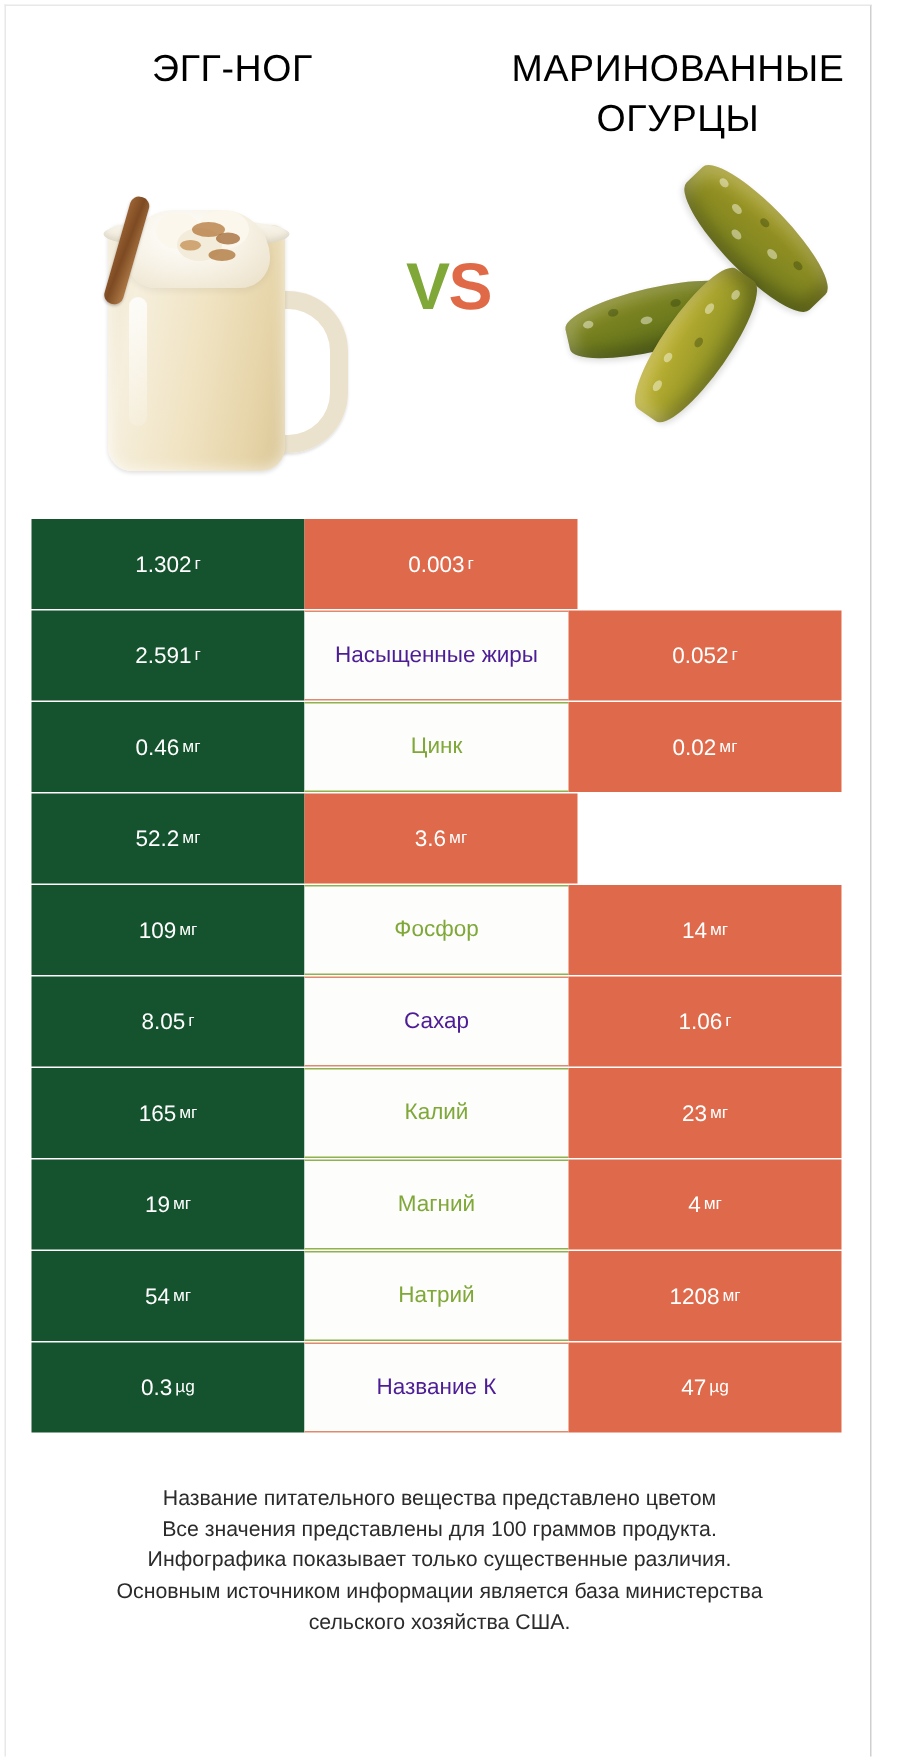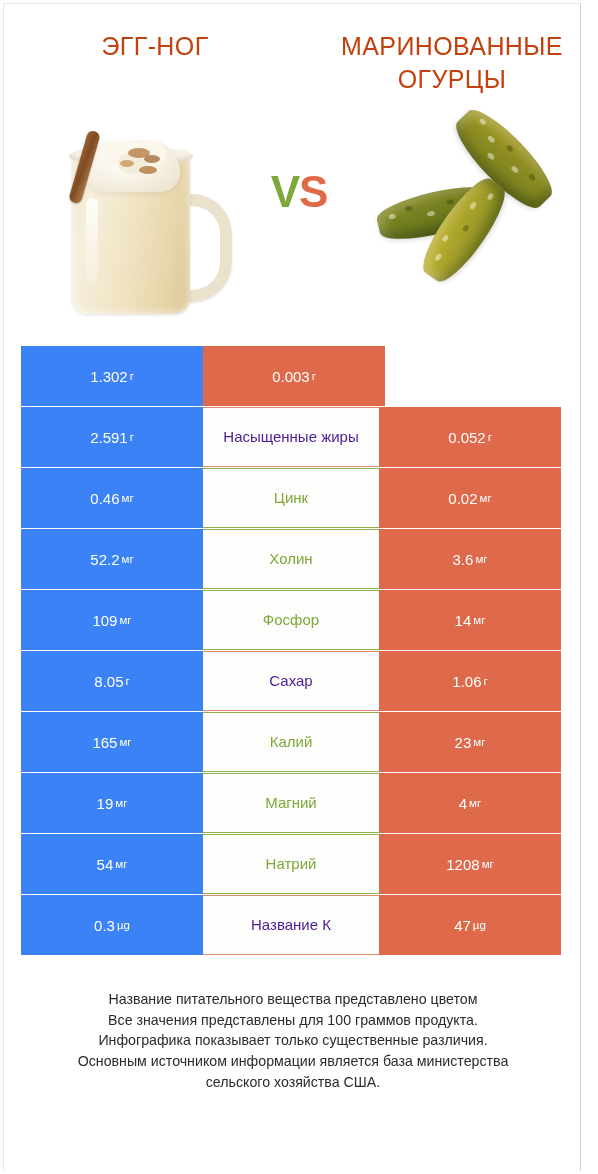--- a/index.html
+++ b/index.html
@@ -26,21 +26,21 @@
   .header{
     position:relative;
     height:108px;
   }
   .title{
     position:absolute;
     top:26px;
     font-size:25px;
     font-weight:400;
     letter-spacing:0.4px;
-    color:#c2410c;
+    color:#000000;
     text-align:center;
     line-height:1.32;
     white-space:nowrap;
   }
   .title-left{ left:16px; width:270px; }
   .title-right{
     left:300px; width:296px;
     white-space:normal;
   }
 
@@ -156,21 +156,21 @@
     margin-bottom:1px;
   }
   .cell{
     display:flex;
     align-items:center;
     justify-content:center;
     box-sizing:border-box;
   }
   .cell-left{
     width:182px;
-    background:#3b82f6;
+    background:#14532d;
     color:#ffffff;
     font-size:15px;
   }
   .cell-right{
     width:182px;
     background:#df6a4b;
     color:#ffffff;
     font-size:15px;
   }
   .cell-mid{
@@ -302,21 +302,20 @@
         <div class="cell cell-right">
           <span>0.02</span>
           <span class="unit">мг</span>
         </div>
       </div>
       <div class="row">
         <div class="cell cell-left">
           <span>52.2</span>
           <span class="unit">мг</span>
         </div>
-        <div class="cell cell-mid win-green">Холин</div>
         <div class="cell cell-right">
           <span>3.6</span>
           <span class="unit">мг</span>
         </div>
       </div>
       <div class="row">
         <div class="cell cell-left">
           <span>109</span>
           <span class="unit">мг</span>
         </div>

